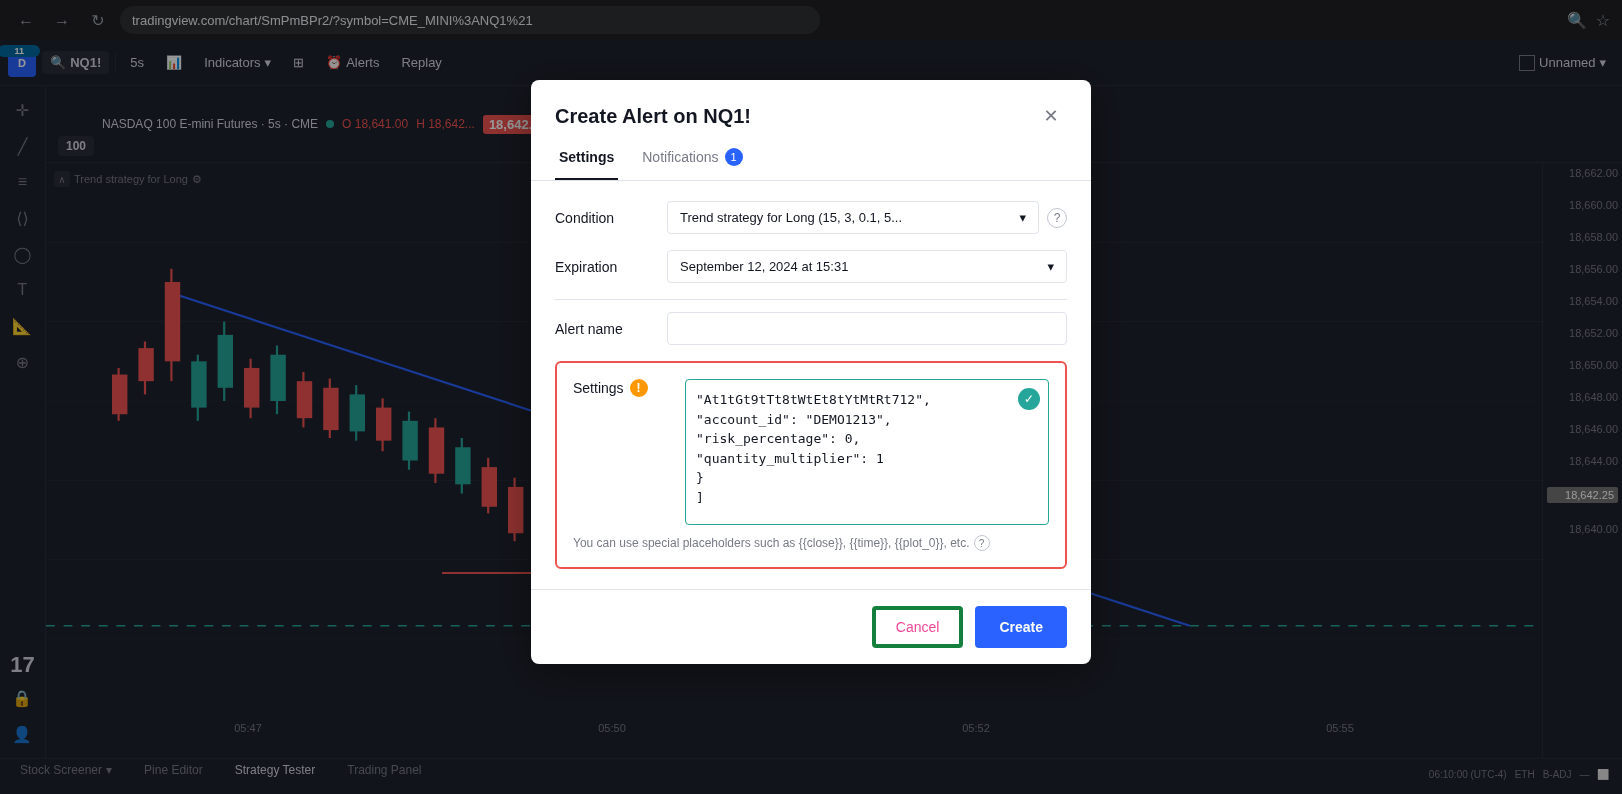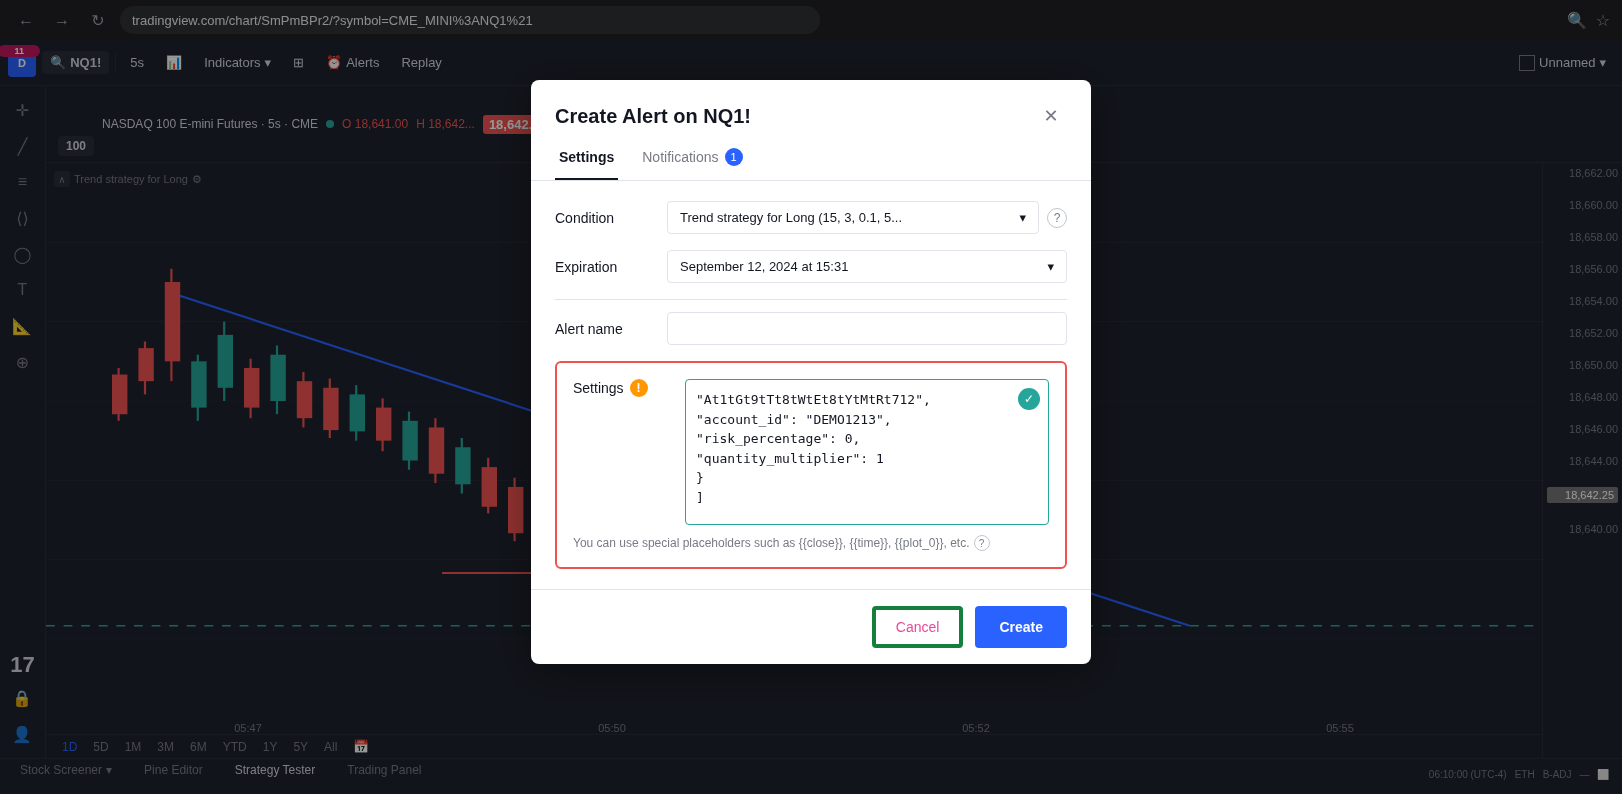--- a/index.html
+++ b/index.html
@@ -61,21 +61,21 @@
       width: 28px; height: 28px;
       background: #2962ff;
       border-radius: 4px;
       display: flex; align-items: center; justify-content: center;
       color: white; font-weight: bold; font-size: 11px;
       position: relative;
     }
     .tv-logo-badge {
       position: absolute;
       top: -4px; right: -4px;
-      background: #be185d;
+      background: #0369a1;
       color: white;
       font-size: 9px;
       border-radius: 8px;
       padding: 1px 16px;
     }
     .tv-search-box {
       display: flex; align-items: center; gap: 4px;
       background: #2a2e39;
       border-radius: 4px;
       padding: 4px 8px;
@@ -689,32 +689,20 @@
             <line x1="0" y1="350" x2="680" y2="350" stroke="#26a69a" stroke-width="1" stroke-dasharray="4,4"></line>
           </svg>
 
           <div class="chart-time-labels">
             <span>05:47</span>
             <span>05:50</span>
             <span>05:52</span>
             <span>05:55</span>
           </div>
 
-          <div class="chart-bottom-bar">
-            <span class="timeframe-btn active">1D</span>
-            <span class="timeframe-btn">5D</span>
-            <span class="timeframe-btn">1M</span>
-            <span class="timeframe-btn">3M</span>
-            <span class="timeframe-btn">6M</span>
-            <span class="timeframe-btn">YTD</span>
-            <span class="timeframe-btn">1Y</span>
-            <span class="timeframe-btn">5Y</span>
-            <span class="timeframe-btn">All</span>
-            <span style="margin-left:4px; font-size:13px;">📅</span>
-          </div>
         </div>
 
         <div style="width:80px; background:#1e222d; border-left:1px solid #2a2e39; display:flex; flex-direction:column; padding:4px 4px; gap:20px; font-size:11px; color:#787b86; text-align:right; overflow:hidden;">
           <span>18,662.00</span>
           <span>18,660.00</span>
           <span>18,658.00</span>
           <span>18,656.00</span>
           <span>18,654.00</span>
           <span>18,652.00</span>
           <span>18,650.00</span>

